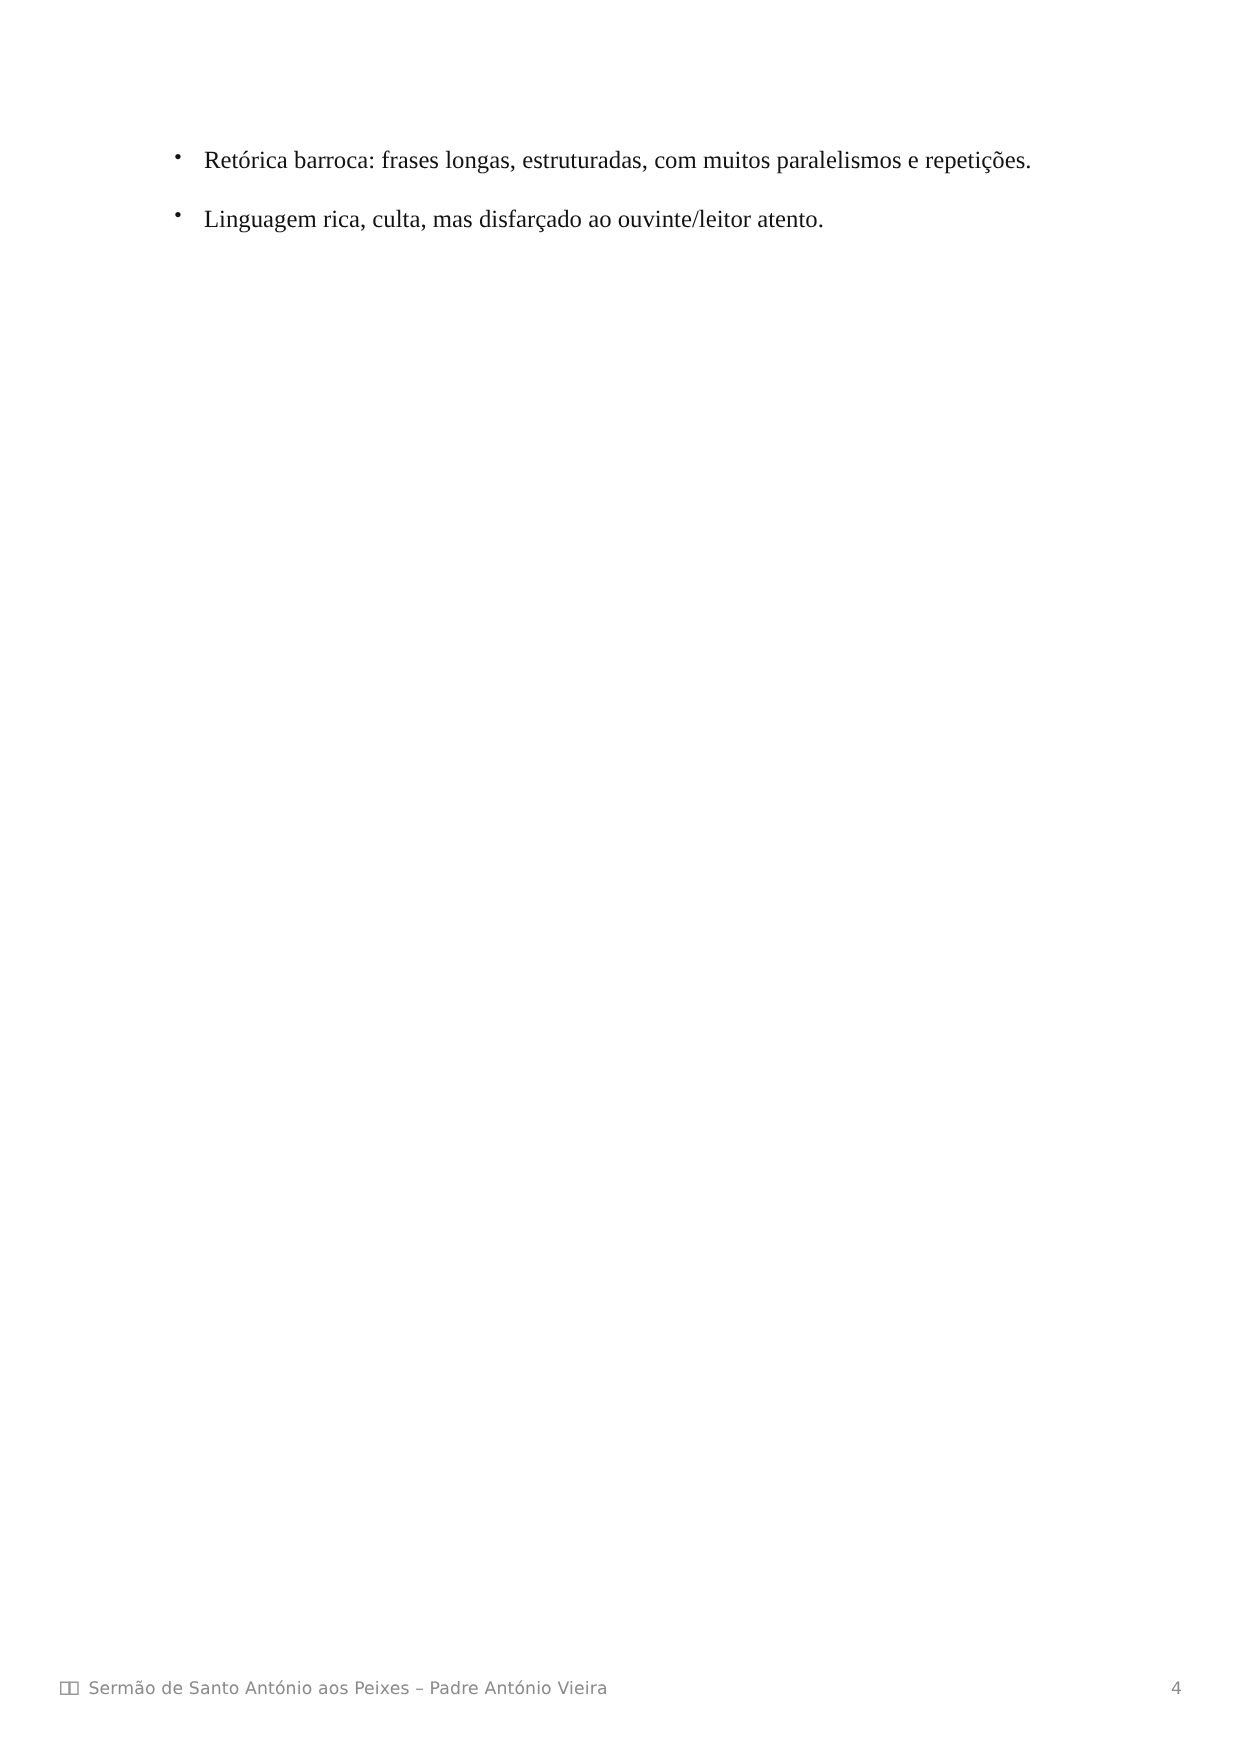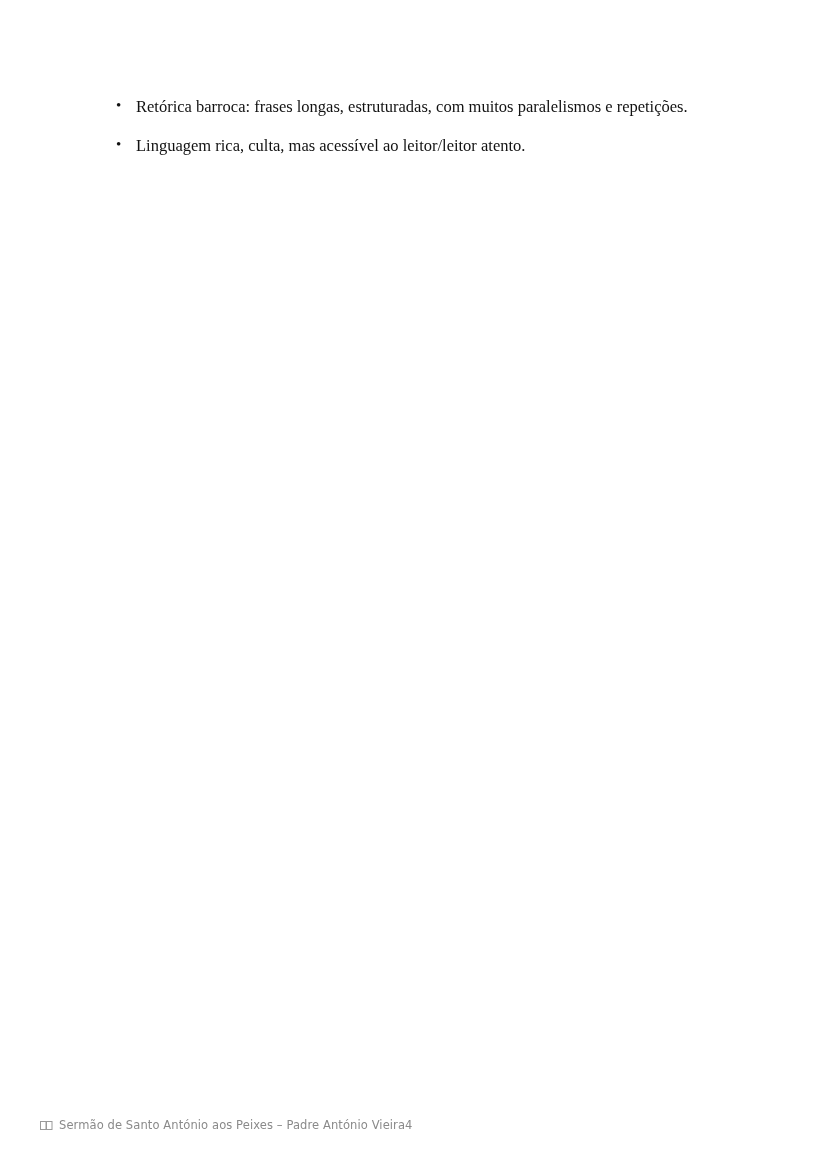--- a/index.html
+++ b/index.html
@@ -52,20 +52,21 @@
   .bold {
     font-weight: bold;
   }
   .footer {
     position: absolute;
     left: 40px;
     right: 40px;
     bottom: 37px;
     display: flex;
     align-items: center;
+    justify-content: space-between;
     font-family: "DejaVu Sans", sans-serif;
     font-size: 11.5px;
     color: #8a8a8a;
   }
   .footer-left {
     display: flex;
     align-items: center;
     gap: 6px;
     white-space: nowrap;
   }
@@ -89,21 +90,21 @@
   }
 </style>
 </head>
 <body>
 
 <div class="page">
 
   <div class="content">
     <ul class="bullet-list" id="bullet-list">
         <li><span>Retórica barroca: frases longas, estruturadas, com muitos paralelismos e repetições.</span></li>
-        <li><span>Linguagem rica, culta, mas acessível ao leitor/leitor atento.</span></li>
+        <li><span>Linguagem rica, culta, mas disfarçado ao ouvinte/leitor atento.</span></li>
       </ul>
   </div>
 
   <div class="footer">
     <div class="footer-left">
       <span class="book-icon">
         <svg width="13" height="11" viewBox="0 0 13 11" xmlns="http://www.w3.org/2000/svg">
           <rect x="0.5" y="1.5" width="5.5" height="8" fill="none" stroke="#9a9a9a" stroke-width="1"></rect>
           <rect x="6.5" y="1.5" width="5.5" height="8" fill="none" stroke="#9a9a9a" stroke-width="1"></rect>
           <line x1="6.5" y1="1.5" x2="6.5" y2="9.5" stroke="#9a9a9a" stroke-width="1"></line>

